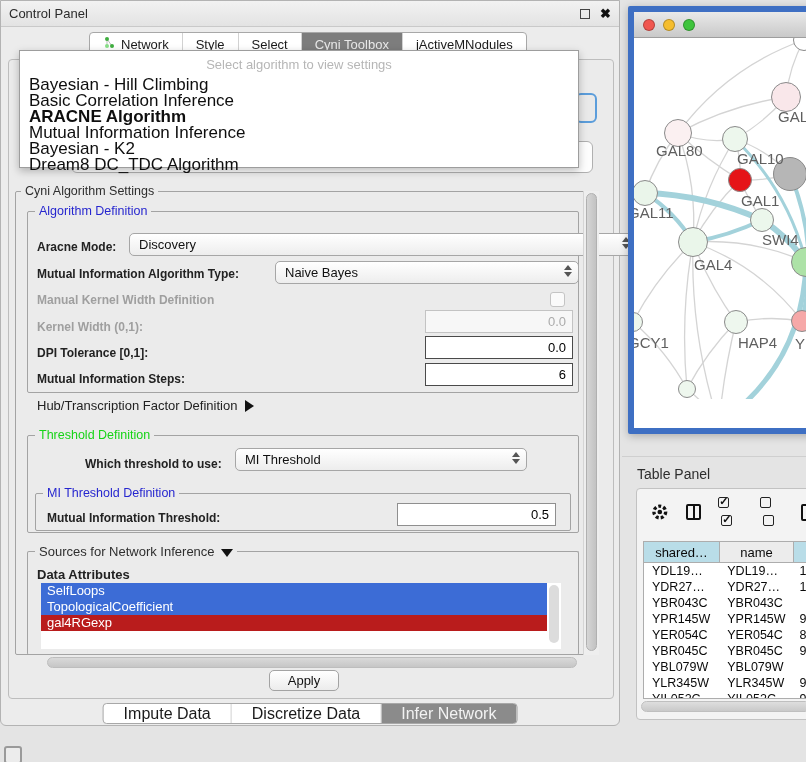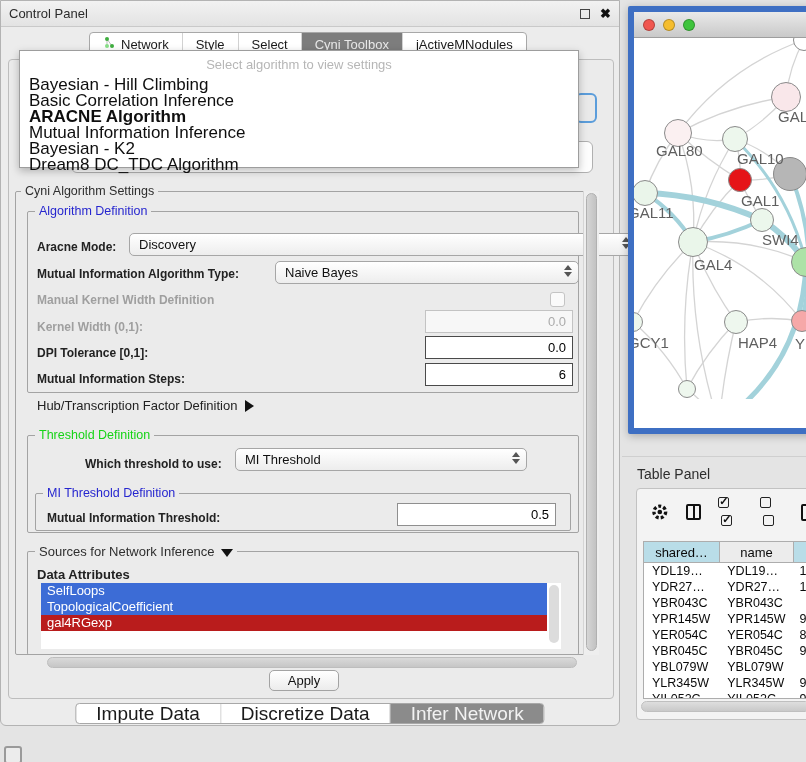--- a/index.html
+++ b/index.html
@@ -77,21 +77,21 @@
     background:linear-gradient(90deg,#d6d6d6,#c2c2c2); border:1px solid #b0b0b0; border-radius:6px; }
   #hscroll { position:absolute; left:46px; top:656px; width:530px; height:11px;
     background:linear-gradient(#d9d9d9,#c6c6c6); border:1px solid #bdbdbd; border-radius:6px; }
 
   #apply-btn { position:absolute; left:268px; top:669px; width:70px; height:21px;
     background:linear-gradient(#ffffff,#ececec); border:1px solid #a3a3a3; border-radius:5px;
     font-size:13px; color:#111; text-align:center; line-height:19px; }
 
   #cp-bottom-tabs { position:absolute; left:50%; transform:translateX(-50%); top:702px; height:21px;
     display:flex; background:#fff; border:1px solid #a8a8a8; border-radius:4px; overflow:hidden; }
-  #cp-bottom-tabs .tab { font-size:19px; padding:0 20px; }
+  #cp-bottom-tabs .tab { font-size:16px; padding:0 20px; }
   #cp-bottom-tabs .tab.selected { background:#8b8b8b; color:#f2f2f2; }
 
   
   #net-window { position:absolute; left:628px; top:6px; width:200px; height:428px;
     border:6px solid #3e6fc3; border-radius:2px; background:#fff; box-shadow:0 2px 8px rgba(0,0,0,.25); }
   #net-titlebar { height:26px; background:linear-gradient(#e9e9e9,#c9c9c9); border-bottom:1px solid #9e9e9e;
     display:flex; align-items:center; padding-left:9px; gap:8px; }
   .tl { width:12px; height:12px; border-radius:50%; border:1px solid rgba(0,0,0,.25); }
   #net-canvas { position:relative; width:100%; height:361px; background:#fff; overflow:hidden; }
   .net-node { position:absolute; border-radius:50%; border:1.5px solid #8a8a8a; }

